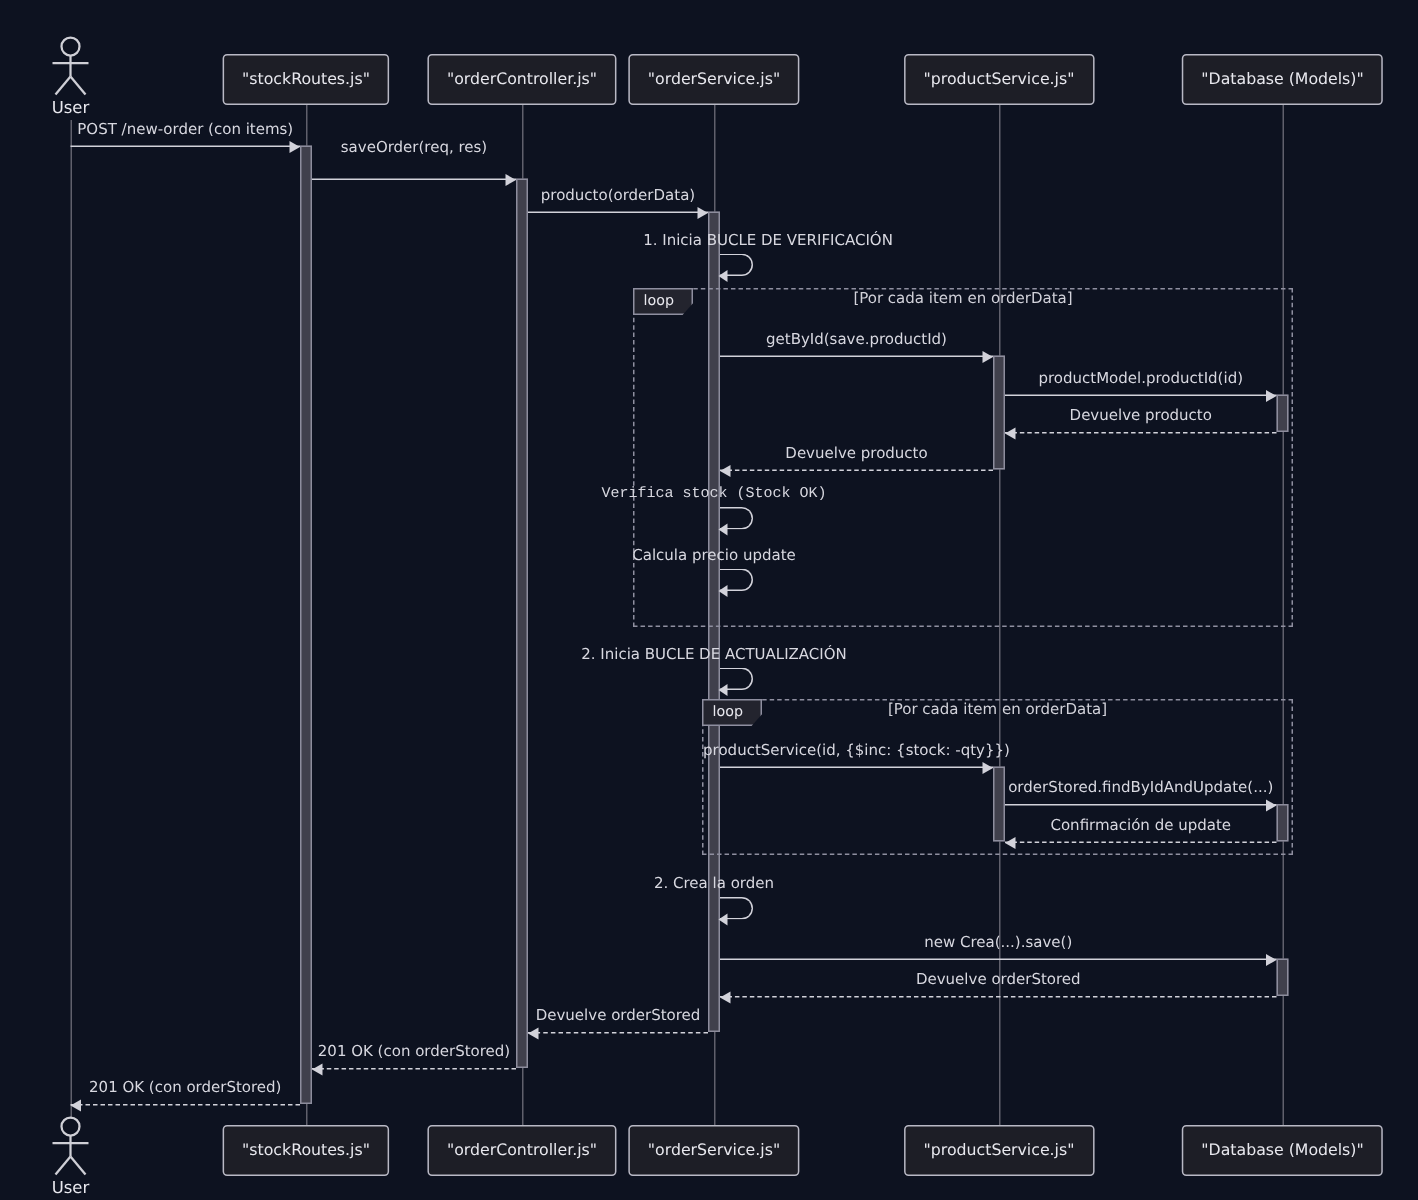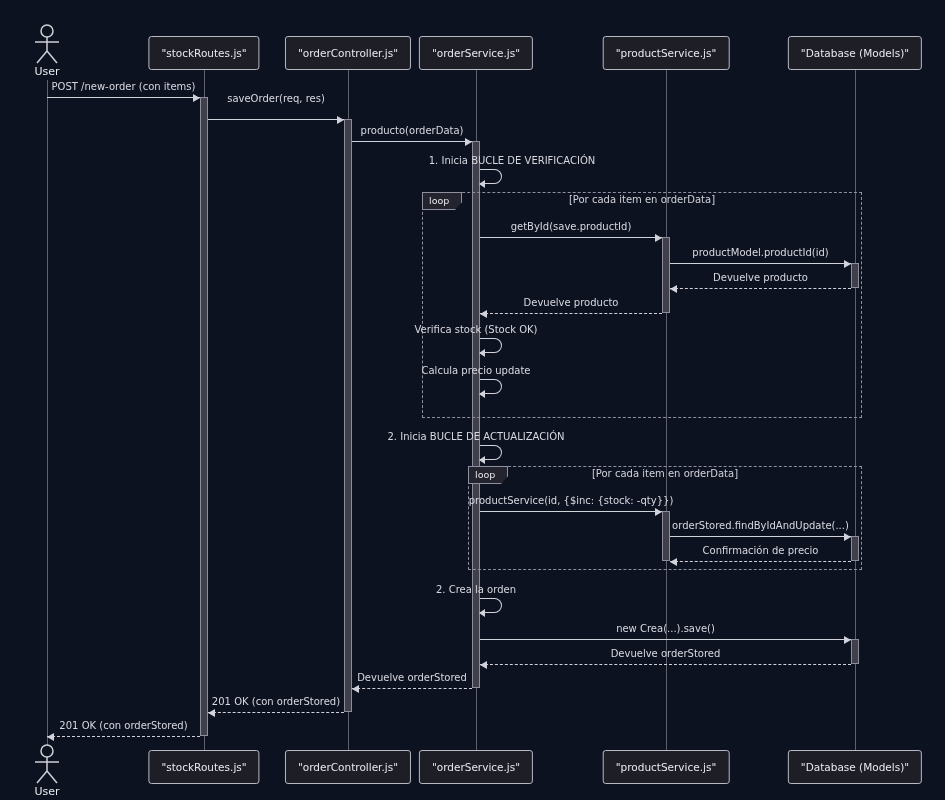--- a/index.html
+++ b/index.html
@@ -174,38 +174,38 @@
     <div class="msg-label" style="left: 571px; top: 221px;">getById(save.productId)</div>
     <div class="msg-line solid" style="left: 670px; top: 263px; width: 181px;"></div>
     <div class="arrow-head" style="top: 260px; border-top: 4px solid transparent; border-bottom: 4px solid transparent; left: 844px; border-left: 7px solid rgb(210, 210, 218);"></div>
     <div class="msg-label" style="left: 760.5px; top: 247px;">productModel.productId(id)</div>
     <div class="msg-line dashed" style="left: 670px; top: 288px; width: 181px;"></div>
     <div class="arrow-head" style="top: 285px; border-top: 4px solid transparent; border-bottom: 4px solid transparent; left: 670px; border-right: 7px solid rgb(210, 210, 218);"></div>
     <div class="msg-label" style="left: 760.5px; top: 272px;">Devuelve producto</div>
     <div class="msg-line dashed" style="left: 480px; top: 313px; width: 182px;"></div>
     <div class="arrow-head" style="top: 310px; border-top: 4px solid transparent; border-bottom: 4px solid transparent; left: 480px; border-right: 7px solid rgb(210, 210, 218);"></div>
     <div class="msg-label" style="left: 571px; top: 297px;">Devuelve producto</div>
-    <div class="msg-label" style="left: 476px; top: 324px;">Verifica stock (Stock OK)</div>
+    <div class="msg-label" style="left: 476px; top: 324px; font-family: Liberation Mono, monospace;">Verifica stock (Stock OK)</div>
     <div class="self-arc" style="left: 480px; top: 338px;"></div>
     <div class="arrow-head" style="left: 479px; top: 349px; border-top: 4px solid transparent; border-bottom: 4px solid transparent; border-right: 6px solid rgb(210, 210, 218);"></div>
     <div class="msg-label" style="left: 476px; top: 365px;">Calcula precio update</div>
     <div class="self-arc" style="left: 480px; top: 379px;"></div>
     <div class="arrow-head" style="left: 479px; top: 390px; border-top: 4px solid transparent; border-bottom: 4px solid transparent; border-right: 6px solid rgb(210, 210, 218);"></div>
     <div class="msg-label" style="left: 476px; top: 431px;">2. Inicia BUCLE DE ACTUALIZACIÓN</div>
     <div class="self-arc" style="left: 480px; top: 445px;"></div>
     <div class="arrow-head" style="left: 479px; top: 456px; border-top: 4px solid transparent; border-bottom: 4px solid transparent; border-right: 6px solid rgb(210, 210, 218);"></div>
     <div class="msg-line solid" style="left: 480px; top: 511px; width: 182px;"></div>
     <div class="arrow-head" style="top: 508px; border-top: 4px solid transparent; border-bottom: 4px solid transparent; left: 655px; border-left: 7px solid rgb(210, 210, 218);"></div>
     <div class="msg-label" style="left: 571px; top: 495px;">productService(id, {$inc: {stock: -qty}})</div>
     <div class="msg-line solid" style="left: 670px; top: 536px; width: 181px;"></div>
     <div class="arrow-head" style="top: 533px; border-top: 4px solid transparent; border-bottom: 4px solid transparent; left: 844px; border-left: 7px solid rgb(210, 210, 218);"></div>
     <div class="msg-label" style="left: 760.5px; top: 520px;">orderStored.findByIdAndUpdate(...)</div>
     <div class="msg-line dashed" style="left: 670px; top: 561px; width: 181px;"></div>
     <div class="arrow-head" style="top: 558px; border-top: 4px solid transparent; border-bottom: 4px solid transparent; left: 670px; border-right: 7px solid rgb(210, 210, 218);"></div>
-    <div class="msg-label" style="left: 760.5px; top: 545px;">Confirmación de precio</div>
+    <div class="msg-label" style="left: 760.5px; top: 545px;">Confirmación de update</div>
     <div class="msg-label" style="left: 476px; top: 584px;">2. Crea la orden</div>
     <div class="self-arc" style="left: 480px; top: 598px;"></div>
     <div class="arrow-head" style="left: 479px; top: 609px; border-top: 4px solid transparent; border-bottom: 4px solid transparent; border-right: 6px solid rgb(210, 210, 218);"></div>
     <div class="msg-line solid" style="left: 480px; top: 639px; width: 371px;"></div>
     <div class="arrow-head" style="top: 636px; border-top: 4px solid transparent; border-bottom: 4px solid transparent; left: 844px; border-left: 7px solid rgb(210, 210, 218);"></div>
     <div class="msg-label" style="left: 665.5px; top: 623px;">new Crea(...).save()</div>
     <div class="msg-line dashed" style="left: 480px; top: 664px; width: 371px;"></div>
     <div class="arrow-head" style="top: 661px; border-top: 4px solid transparent; border-bottom: 4px solid transparent; left: 480px; border-right: 7px solid rgb(210, 210, 218);"></div>
     <div class="msg-label" style="left: 665.5px; top: 648px;">Devuelve orderStored</div>
     <div class="msg-line dashed" style="left: 352px; top: 688px; width: 120px;"></div>

